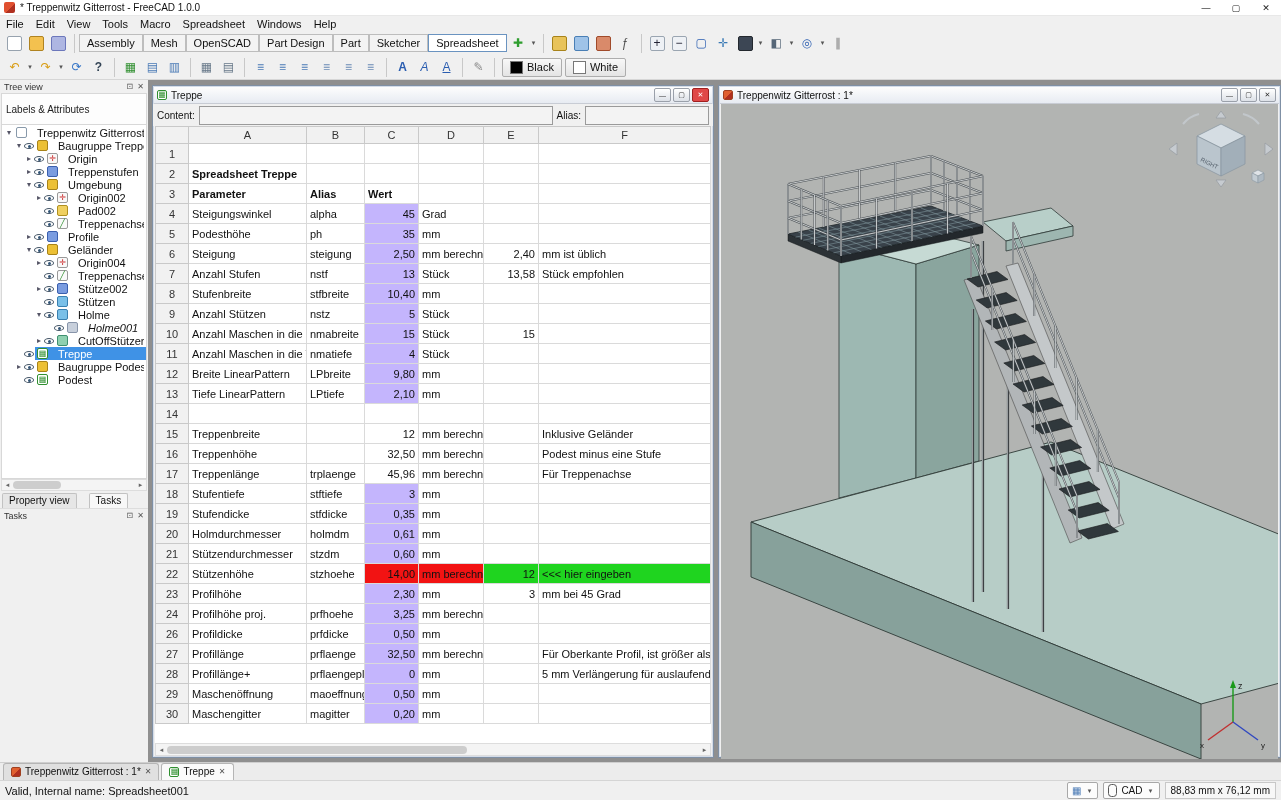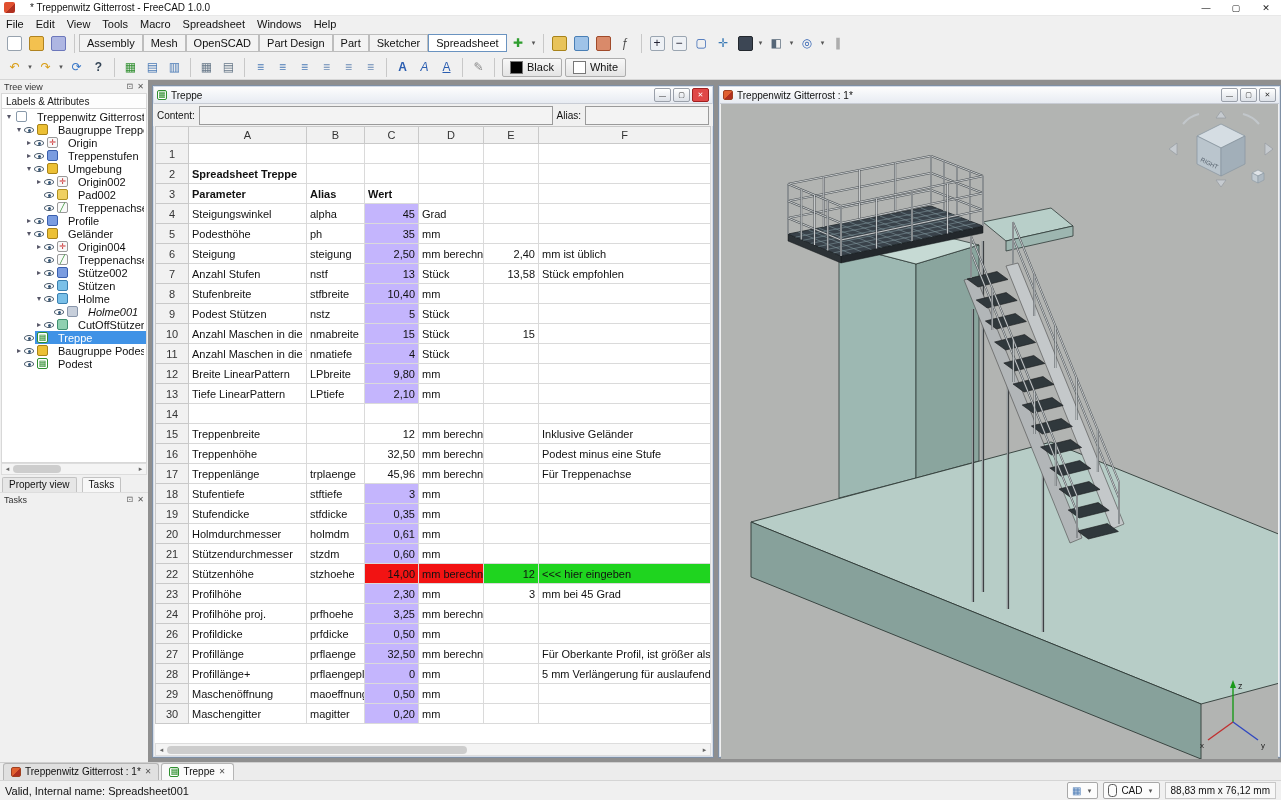--- a/index.html
+++ b/index.html
@@ -1,18 +1,18 @@
 <!DOCTYPE html>
 <html><head>
 <meta charset="utf-8">
 <style>
   html,body{margin:0;padding:0;}
   .app{position:relative;width:1281px;height:800px;background:#f0f0f0;font-family:"Liberation Sans",sans-serif;overflow:hidden;color:#111;}
   
-  .titlebar{position:absolute;left:0;top:0;right:0;height:16px;background:#ffffff;display:flex;align-items:center;gap:15px;padding-left:4px;font-size:10px;border-bottom:1px solid #e8e8e8;box-sizing:border-box;}
+  .titlebar{position:absolute;left:0;top:0;right:0;height:16px;background:#ffffff;display:flex;align-items:center;gap:5px;padding-left:4px;font-size:10px;border-bottom:1px solid #e8e8e8;box-sizing:border-box;}
   .fc-logo{width:11px;height:11px;border-radius:2px;background:linear-gradient(135deg,#e05030 55%,#b03020 55%);flex:none;}
   .win-controls{margin-left:auto;display:flex;height:100%;}
   .wbtn{width:30px;display:flex;align-items:center;justify-content:center;font-size:9px;color:#222;}
   
   .menubar{position:absolute;top:16px;left:0;right:0;height:15px;background:#f0f0f0;display:flex;align-items:center;font-size:11px;}
   .menu-item{padding:0 6px;height:100%;display:flex;align-items:center;}
   
   .toolbar{position:absolute;left:0;right:0;display:flex;align-items:center;padding-left:4px;gap:1px;background:#f0f0f0;box-sizing:border-box;}
   .tb1{top:31px;height:24px;}
   .tb2{top:55px;height:25px;border-bottom:1px solid #d6d6d6;}
@@ -22,36 +22,36 @@
   .sep{width:1px;height:19px;background:#c8c8c8;margin:0 4px;flex:none;}
   .wb-tab{padding:2px 7px;font-size:11px;border:1px solid #bdbdbd;background:#f3f3f3;margin-left:-1px;white-space:nowrap;}
   .wb-tab.active{background:#ffffff;border:1px solid #6a93c0;position:relative;z-index:2;}
   .color-btn{display:flex;align-items:center;gap:4px;border:1px solid #adadad;background:linear-gradient(#f8f8f8,#e4e4e4);padding:2px 7px;font-size:11px;border-radius:2px;margin-left:2px;}
   .swatch{width:11px;height:11px;border:1px solid #777;flex:none;}
   
   .main{position:absolute;top:80px;left:0;width:1281px;height:682px;}
   .left-dock{position:absolute;left:0;top:0;width:148px;height:682px;background:#f0f0f0;box-sizing:border-box;}
   .dock-hdr{height:13px;display:flex;align-items:center;font-size:9px;padding:0 4px;color:#333;}
   .dock-hdr .sp{margin-left:auto;display:flex;gap:4px;font-size:8px;color:#555;}
-  .labels-hdr{height:16px;margin:0 1px;background:#fdfdfd;border:1px solid #d8d8d8;font-size:10px;display:flex;align-items:center;padding:0 4px;color:#222;box-sizing:border-box;}
+  .labels-hdr{height:32px;margin:0 1px;background:#fdfdfd;border:1px solid #d8d8d8;font-size:10px;display:flex;align-items:center;padding:0 4px;color:#222;box-sizing:border-box;}
   .tree{height:354px;margin:0 1px;background:#fff;border:1px solid #d8d8d8;border-top:none;overflow:hidden;padding-top:1px;box-sizing:border-box;}
   .trow{display:flex;align-items:center;height:13px;}
   .arrow{width:10px;font-size:8px;color:#556;flex:none;text-align:center;}
   .eye{width:11px;height:11px;position:relative;flex:none;}
   .eye::before{content:"";position:absolute;left:0;top:3px;width:8px;height:4px;border:1px solid #456;border-radius:50%;}
   .eye::after{content:"";position:absolute;left:3.5px;top:4.5px;width:3px;height:3px;background:#357;border-radius:50%;}
   .twrap{display:flex;align-items:center;gap:10px;flex:1;height:13px;padding:0 2px;min-width:0;}
   .sel .twrap{background:#3f92e6;}
   .sel .tlabel{color:#fff;}
   .ti{width:11px;height:11px;border:1px solid #888;border-radius:2px;font-size:8px;line-height:9px;display:flex;align-items:center;justify-content:center;flex:none;box-sizing:border-box;}
   .tlabel{font-size:11px;white-space:nowrap;overflow:hidden;}
   .hscroll{height:12px;margin:0 1px;background:#f4f4f4;border:1px solid #ddd;display:flex;align-items:center;box-sizing:border-box;}
   .hs-arrow{width:11px;text-align:center;font-size:7px;color:#666;flex:none;}
   .hs-thumb{width:48px;height:8px;background:#cdcdcd;border-radius:4px;}
-  .left-tabs{height:17px;display:flex;align-items:flex-end;padding-left:2px;gap:5px;font-size:10px;}
+  .left-tabs{height:17px;display:flex;align-items:flex-end;padding-left:2px;gap:12px;font-size:10px;}
   .ltab{padding:1px 6px 2px;border:1px solid #c2c2c2;border-bottom:none;background:#e6e6e6;border-radius:2px 2px 0 0;}
   .ltab.active{background:#f7f7f7;}
   
   .mdi{position:absolute;left:148px;top:0;right:0;height:682px;background:#8f8f8f;}
   .mdiwin{position:absolute;background:#f0f0f0;border:1px solid #7f90a5;box-shadow:inset 0 0 0 1px #d4dce8;box-sizing:border-box;}
   .ss-win{left:4px;top:5px;width:562px;height:673px;}
   .v3d-win{left:570px;top:5px;width:563px;height:673px;}
   .mdi-title{height:16px;background:linear-gradient(#fdfdfd,#e7ebf2);border-bottom:1px solid #c8ccd4;display:flex;align-items:center;gap:4px;font-size:10px;padding:0 3px;margin:1px 1px 0 1px;}
   .mbtn{width:15px;height:12px;border:1px solid #9aa0aa;background:linear-gradient(#fff,#dde1e8);font-size:7px;display:flex;align-items:center;justify-content:center;border-radius:2px;color:#333;flex:none;}
   .mbtn.red{background:#e04848;border-color:#a02020;color:#fff;}
@@ -550,21 +550,21 @@
                   <th>8</th>
                   <td>Stufenbreite</td>
                   <td>stfbreite</td>
                   <td class="num s-in">10,40</td>
                   <td>mm</td>
                   <td class="num"></td>
                   <td></td>
                 </tr>
                 <tr>
                   <th>9</th>
-                  <td>Podest Stützen</td>
+                  <td>Anzahl Stützen</td>
                   <td>nstz</td>
                   <td class="num s-in">5</td>
                   <td>Stück</td>
                   <td class="num"></td>
                   <td></td>
                 </tr>
                 <tr>
                   <th>10</th>
                   <td>Anzahl Maschen in die Breite</td>
                   <td>nmabreite</td>

